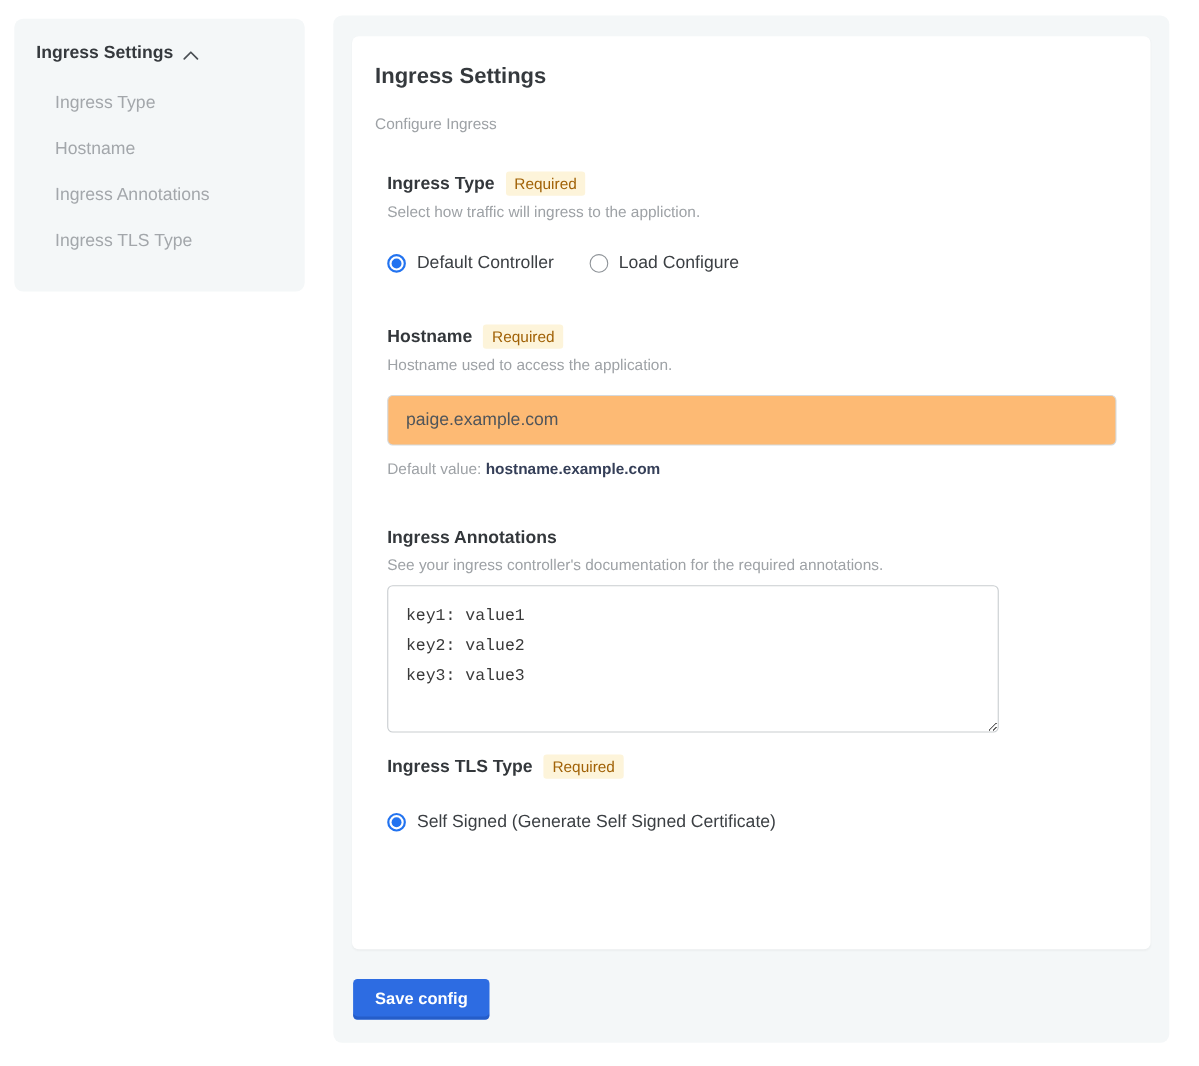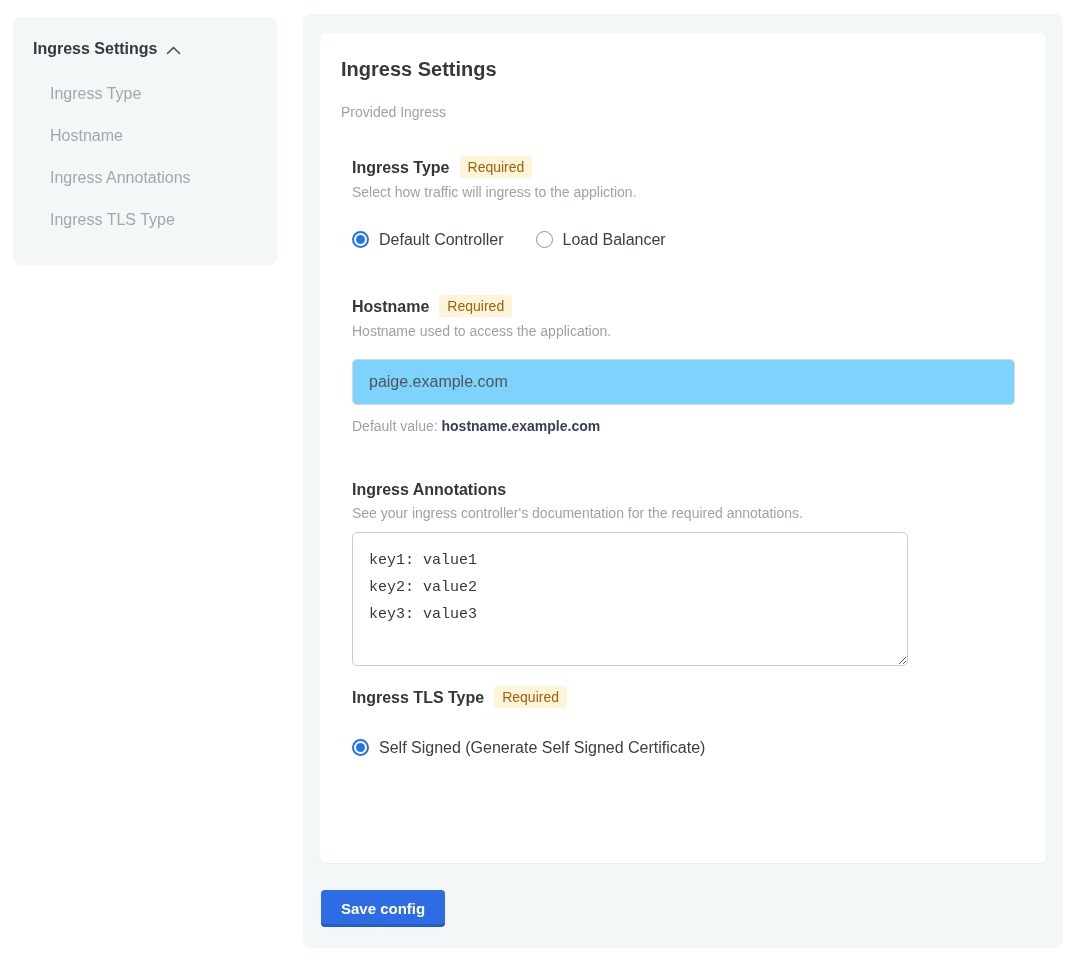--- a/index.html
+++ b/index.html
@@ -90,21 +90,21 @@
   }
   .radio-stack .radio-option { margin-top: 24px; }
   .radio-stack .radio-option:first-child { margin-top: 30px; text-align: right; }
 
   
   .text-input {
     display: block; width: 663px; height: 46px;
     margin-top: 20px; padding: 0 16px;
     border: 1px solid #d5d9dc; border-radius: 5px;
     font-family: "Liberation Sans", sans-serif;
-    font-size: 16px; color: #50555a; background: #7dd3fc;
+    font-size: 16px; color: #50555a; background: #fdba74;
     outline: none;
   }
   .default-hint { margin-top: 13px; font-size: 14px; line-height: 16px; }
   .default-hint .hint-label { color: #9ea2a6; }
   .default-hint .hint-value { color: #353f58; font-weight: bold; }
 
   
   .annotations-textarea {
     display: block; width: 556px; height: 134px;
     margin-top: 11px; padding: 14px 16px;
@@ -142,38 +142,38 @@
     <a class="sidebar-item">Ingress Type</a>
     <a class="sidebar-item">Hostname</a>
     <a class="sidebar-item">Ingress Annotations</a>
     <a class="sidebar-item">Ingress TLS Type</a>
   </nav>
 </aside>
 
 <main class="main-panel">
   <section class="card">
     <h1 class="card-title">Ingress Settings</h1>
-    <p class="card-subtitle">Provided Ingress</p>
+    <p class="card-subtitle">Configure Ingress</p>
 
     <div class="groups">
 
       <div class="group group-ingress-type">
         <div class="group-label-row">
           <span class="group-label">Ingress Type</span>
           <span class="required-badge">Required</span>
         </div>
         <p class="group-desc">Select how traffic will ingress to the appliction.</p>
         <div class="radio-row">
           <label class="radio-option">
             <span class="radio checked"></span>
             <span>Default Controller</span>
           </label>
           <label class="radio-option">
             <span class="radio"></span>
-            <span>Load Balancer</span>
+            <span>Load Configure</span>
           </label>
         </div>
       </div>
 
       <div class="group group-hostname">
         <div class="group-label-row">
           <span class="group-label">Hostname</span>
           <span class="required-badge">Required</span>
         </div>
         <p class="group-desc">Hostname used to access the application.</p>

